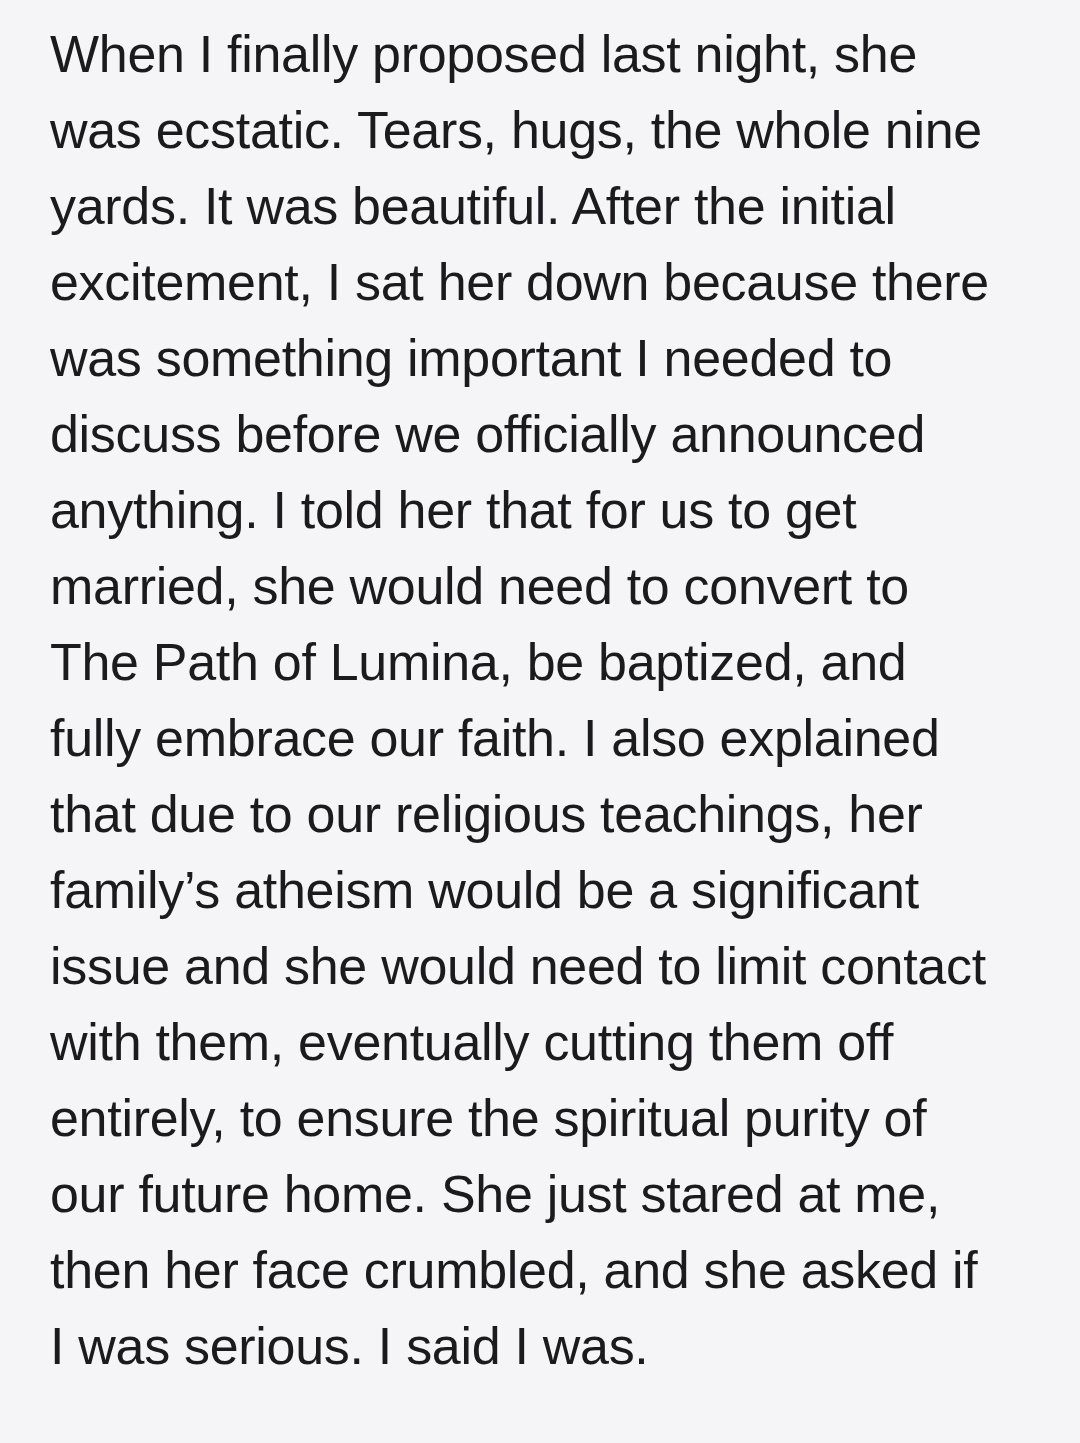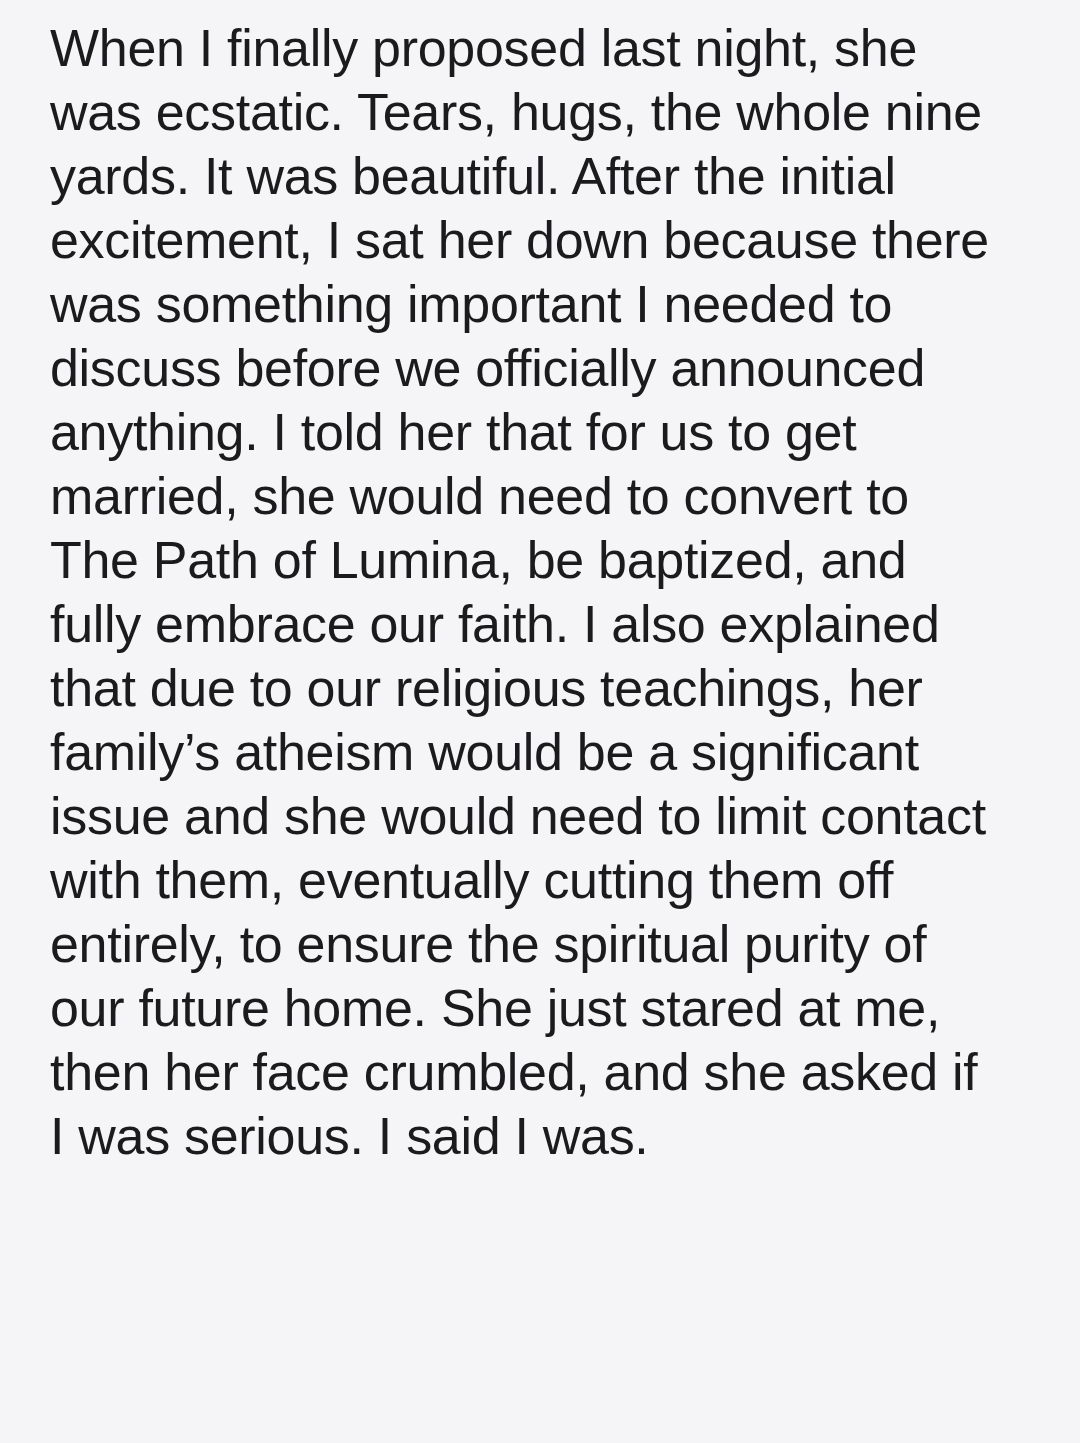--- a/index.html
+++ b/index.html
@@ -12,21 +12,21 @@
     background: #f5f4f6;
     overflow: hidden;
     font-family: "Liberation Sans", "DejaVu Sans", sans-serif;
   }
   .post-body {
     box-sizing: border-box;
     width: 1080px;
     padding: 16px 42px 0 50px;
     color: #1b1a1d;
     font-size: 52px;
-    line-height: 64px;
+    line-height: 76px;
     letter-spacing: -0.3px;
     font-weight: 400;
     white-space: pre-line;
     text-rendering: optimizeLegibility;
   }
 </style>
 </head>
 <body style="background: rgb(245, 244, 246);">
 
 <div class="post-body" style="color: rgb(27, 26, 29);">When I finally proposed last night, she

